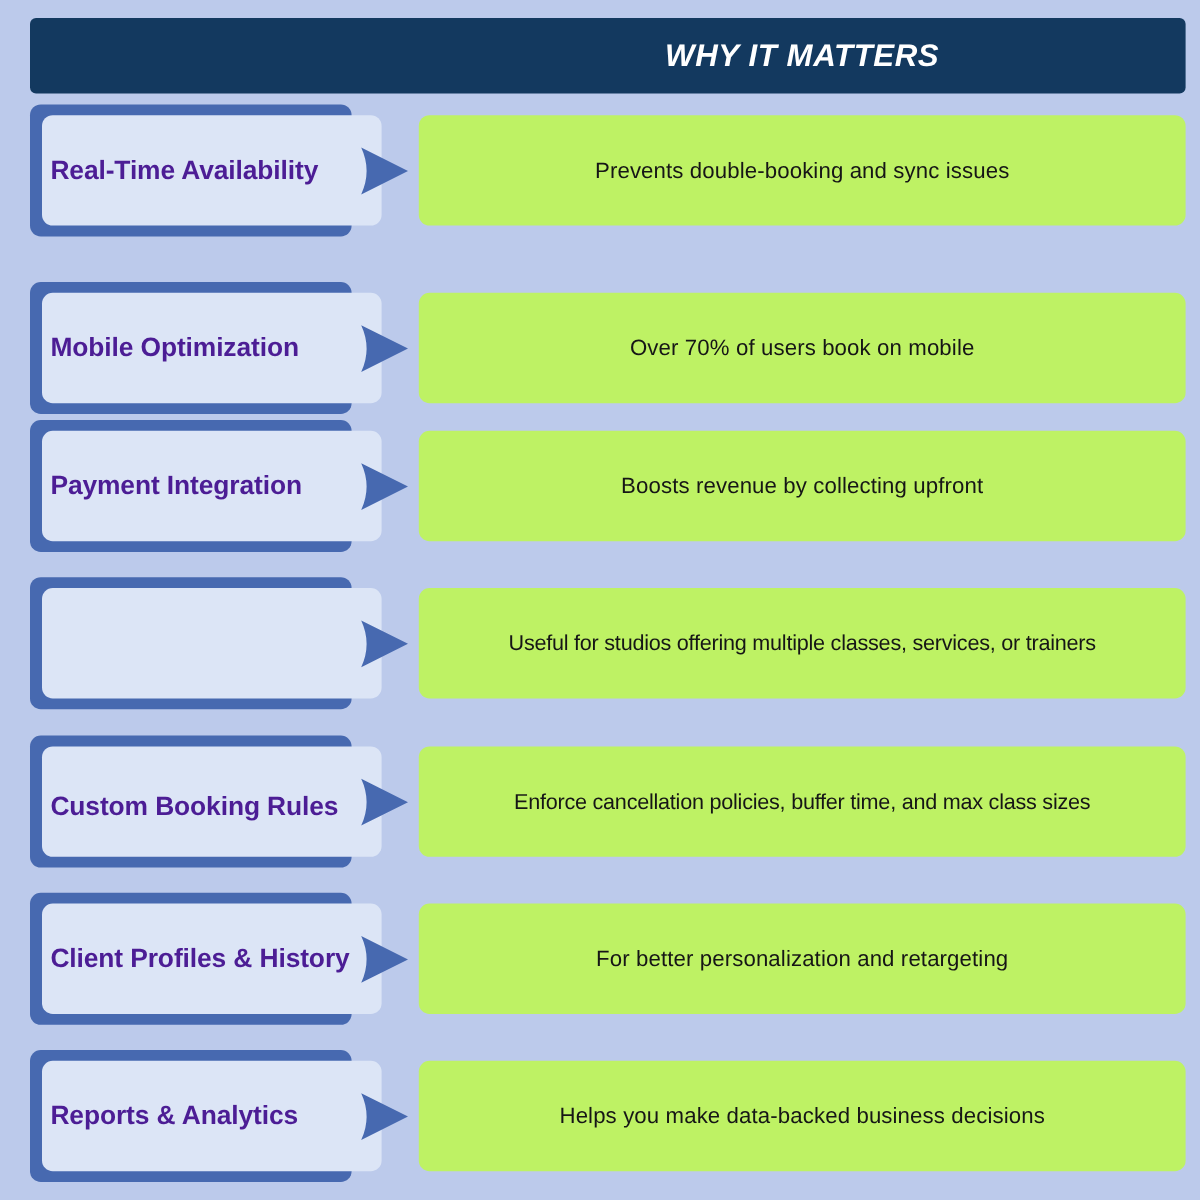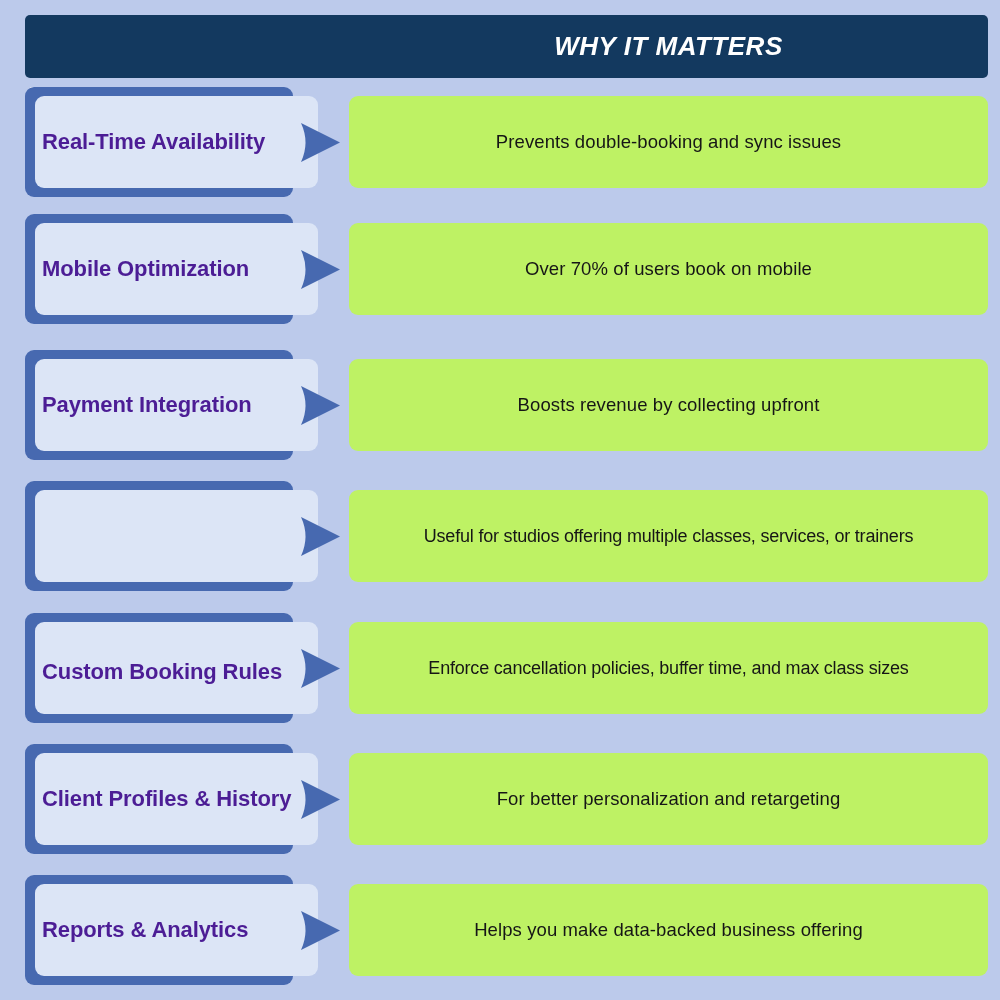--- a/index.html
+++ b/index.html
@@ -61,21 +61,21 @@
   <div class="inner"></div>
   <div class="feat">Real-Time Availability</div>
   <svg class="arrow" viewBox="0 0 41 41">
       <path d="M1 1 L40 20.5 L1 40 Q10 20.5 1 1 Z" fill="#4769b0"></path>
     </svg>
   <div class="why">
       <span>Prevents double-booking and sync issues</span>
     </div>
 </div>
 
-<div class="row" style="top:214px">
+<div class="row" style="top:235px">
   <div class="outer"></div>
   <div class="inner"></div>
   <div class="feat">Mobile Optimization</div>
   <svg class="arrow" viewBox="0 0 41 41">
       <path d="M1 1 L40 20.5 L1 40 Q10 20.5 1 1 Z" fill="#4769b0"></path>
     </svg>
   <div class="why">
       <span>Over 70% of users book on mobile</span>
     </div>
 </div>
@@ -128,15 +128,15 @@
 </div>
 
 <div class="row" style="top:875px">
   <div class="outer"></div>
   <div class="inner"></div>
   <div class="feat">Reports &amp; Analytics</div>
   <svg class="arrow" viewBox="0 0 41 41">
       <path d="M1 1 L40 20.5 L1 40 Q10 20.5 1 1 Z" fill="#4769b0"></path>
     </svg>
   <div class="why">
-      <span>Helps you make data-backed business offering</span>
+      <span>Helps you make data-backed business decisions</span>
     </div>
 </div>
 
 </body></html>

